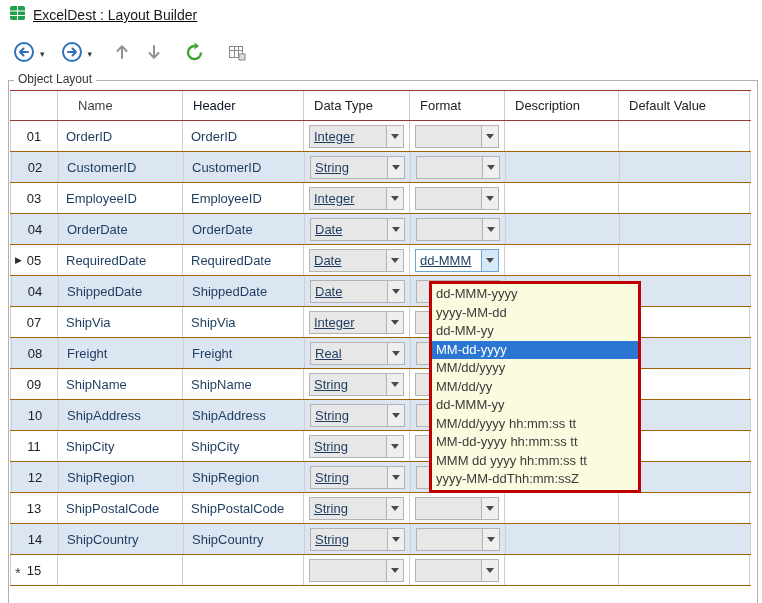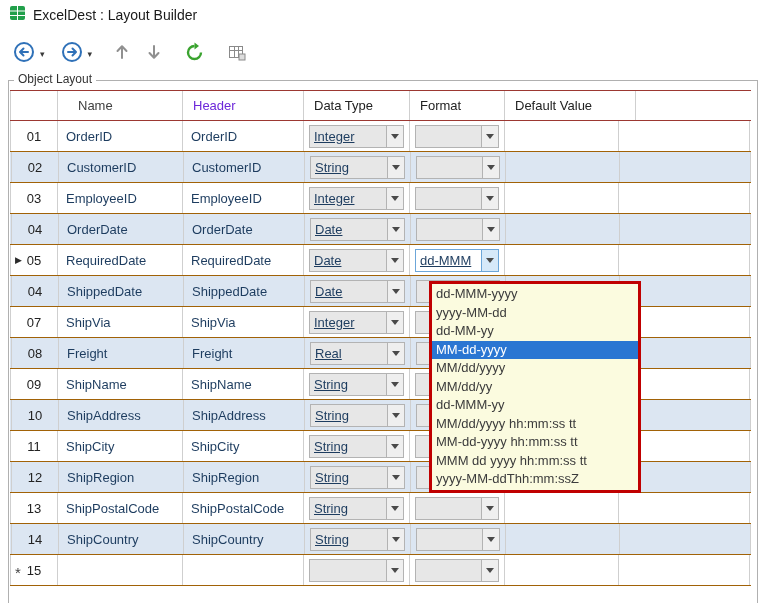--- a/index.html
+++ b/index.html
@@ -2,21 +2,21 @@
 <html><head>
 <meta charset="utf-8">
 <style>
   html,body { margin:0; padding:0; }
   body {
     width:762px; height:603px; background:#ffffff; overflow:hidden; position:relative;
     font-family:"Liberation Sans", sans-serif; -webkit-font-smoothing:antialiased;
   }
 
   
-  .titlebar { position:absolute; top:0; left:0; right:0; height:30px; display:flex; align-items:center; padding-left:9px; gap:7px; background:#fff; }
+  .titlebar { position:absolute; top:0; left:0; right:0; height:30px; display:flex; align-items:center; padding-left:9px; gap:7px; background:#fff;text-decoration:underline; }
   .title-text { font-size:14px; color:#1a1a1a; }
 
   
   .toolbar { position:absolute; top:38px; left:0; height:32px; display:flex; align-items:center; padding-left:13px; gap:6px; }
   .tool-btn { display:flex; align-items:center; justify-content:center; height:28px; cursor:default; }
   .caret { font-size:9px; color:#3a3a3a; margin-left:-1px; }
   .spacer-sm { width:4px; }
   .spacer-md { width:10px; }
 
   
@@ -36,21 +36,21 @@
   .c-name { width:125px; padding-left:8px; font-size:13px; color:#1d3c5f; white-space:nowrap; }
   .c-header { width:121px; padding-left:8px; font-size:13px; color:#1d3c5f; white-space:nowrap; }
   .c-dt { width:106px; }
   .c-fmt { width:95px; }
   .c-desc { width:114px; }
   .c-def { width:131px; }
 
   .grid-header .cell { font-size:13px; color:#222; padding-left:10px; justify-content:flex-start; }
   .grid-header .c-num { padding-left:0; }
   .grid-header .c-name { padding-left:20px; color:#404040; }
-  .grid-header .c-header { color:#6d28d9; }
+  .grid-header .c-header { color:#0f172a; }
 
   .marker { position:absolute; left:4px; top:50%; transform:translateY(-50%); font-size:9px; color:#2a2a2a; }
   .new-row .marker { font-size:15px; transform:translateY(-38%); color:#444; }
 
   
   .combo { flex:1; margin:3px 5px; height:23px; background:#e7e7e7; border:1px solid #b3b3b3; display:flex; align-items:stretch; box-sizing:border-box; }
   .combo-value { flex:1; display:flex; align-items:center; padding:0 4px; font-size:13px; color:#1d3c5f; white-space:nowrap; overflow:hidden;text-decoration:underline; }
   .combo-arrow { width:16px; border-left:1px solid #b3b3b3; display:flex; align-items:center; justify-content:center; background:#efefef; }
   .tri { width:0; height:0; border-left:4px solid transparent; border-right:4px solid transparent; border-top:5px solid #4a4a4a; }
   .combo.open { background:#ffffff; border-color:#6ca6d9; }
@@ -149,20 +149,21 @@
   <span class="groupbox-label">Object Layout</span>
 
   <div class="grid">
 
     <div class="grid-header">
       <div class="cell c-num"></div>
       <div class="cell c-name">Name</div>
       <div class="cell c-header">Header</div>
       <div class="cell c-dt">Data Type</div>
       <div class="cell c-fmt">Format</div>
+      <div class="cell c-desc">Description</div>
       <div class="cell c-def">Default Value</div>
     </div>
 
     <div>
         <div class="grid-row">
     <div class="cell c-num">
       <span class="marker"></span>
       <span>01</span>
     </div>
     <div class="cell c-name">OrderID</div>

